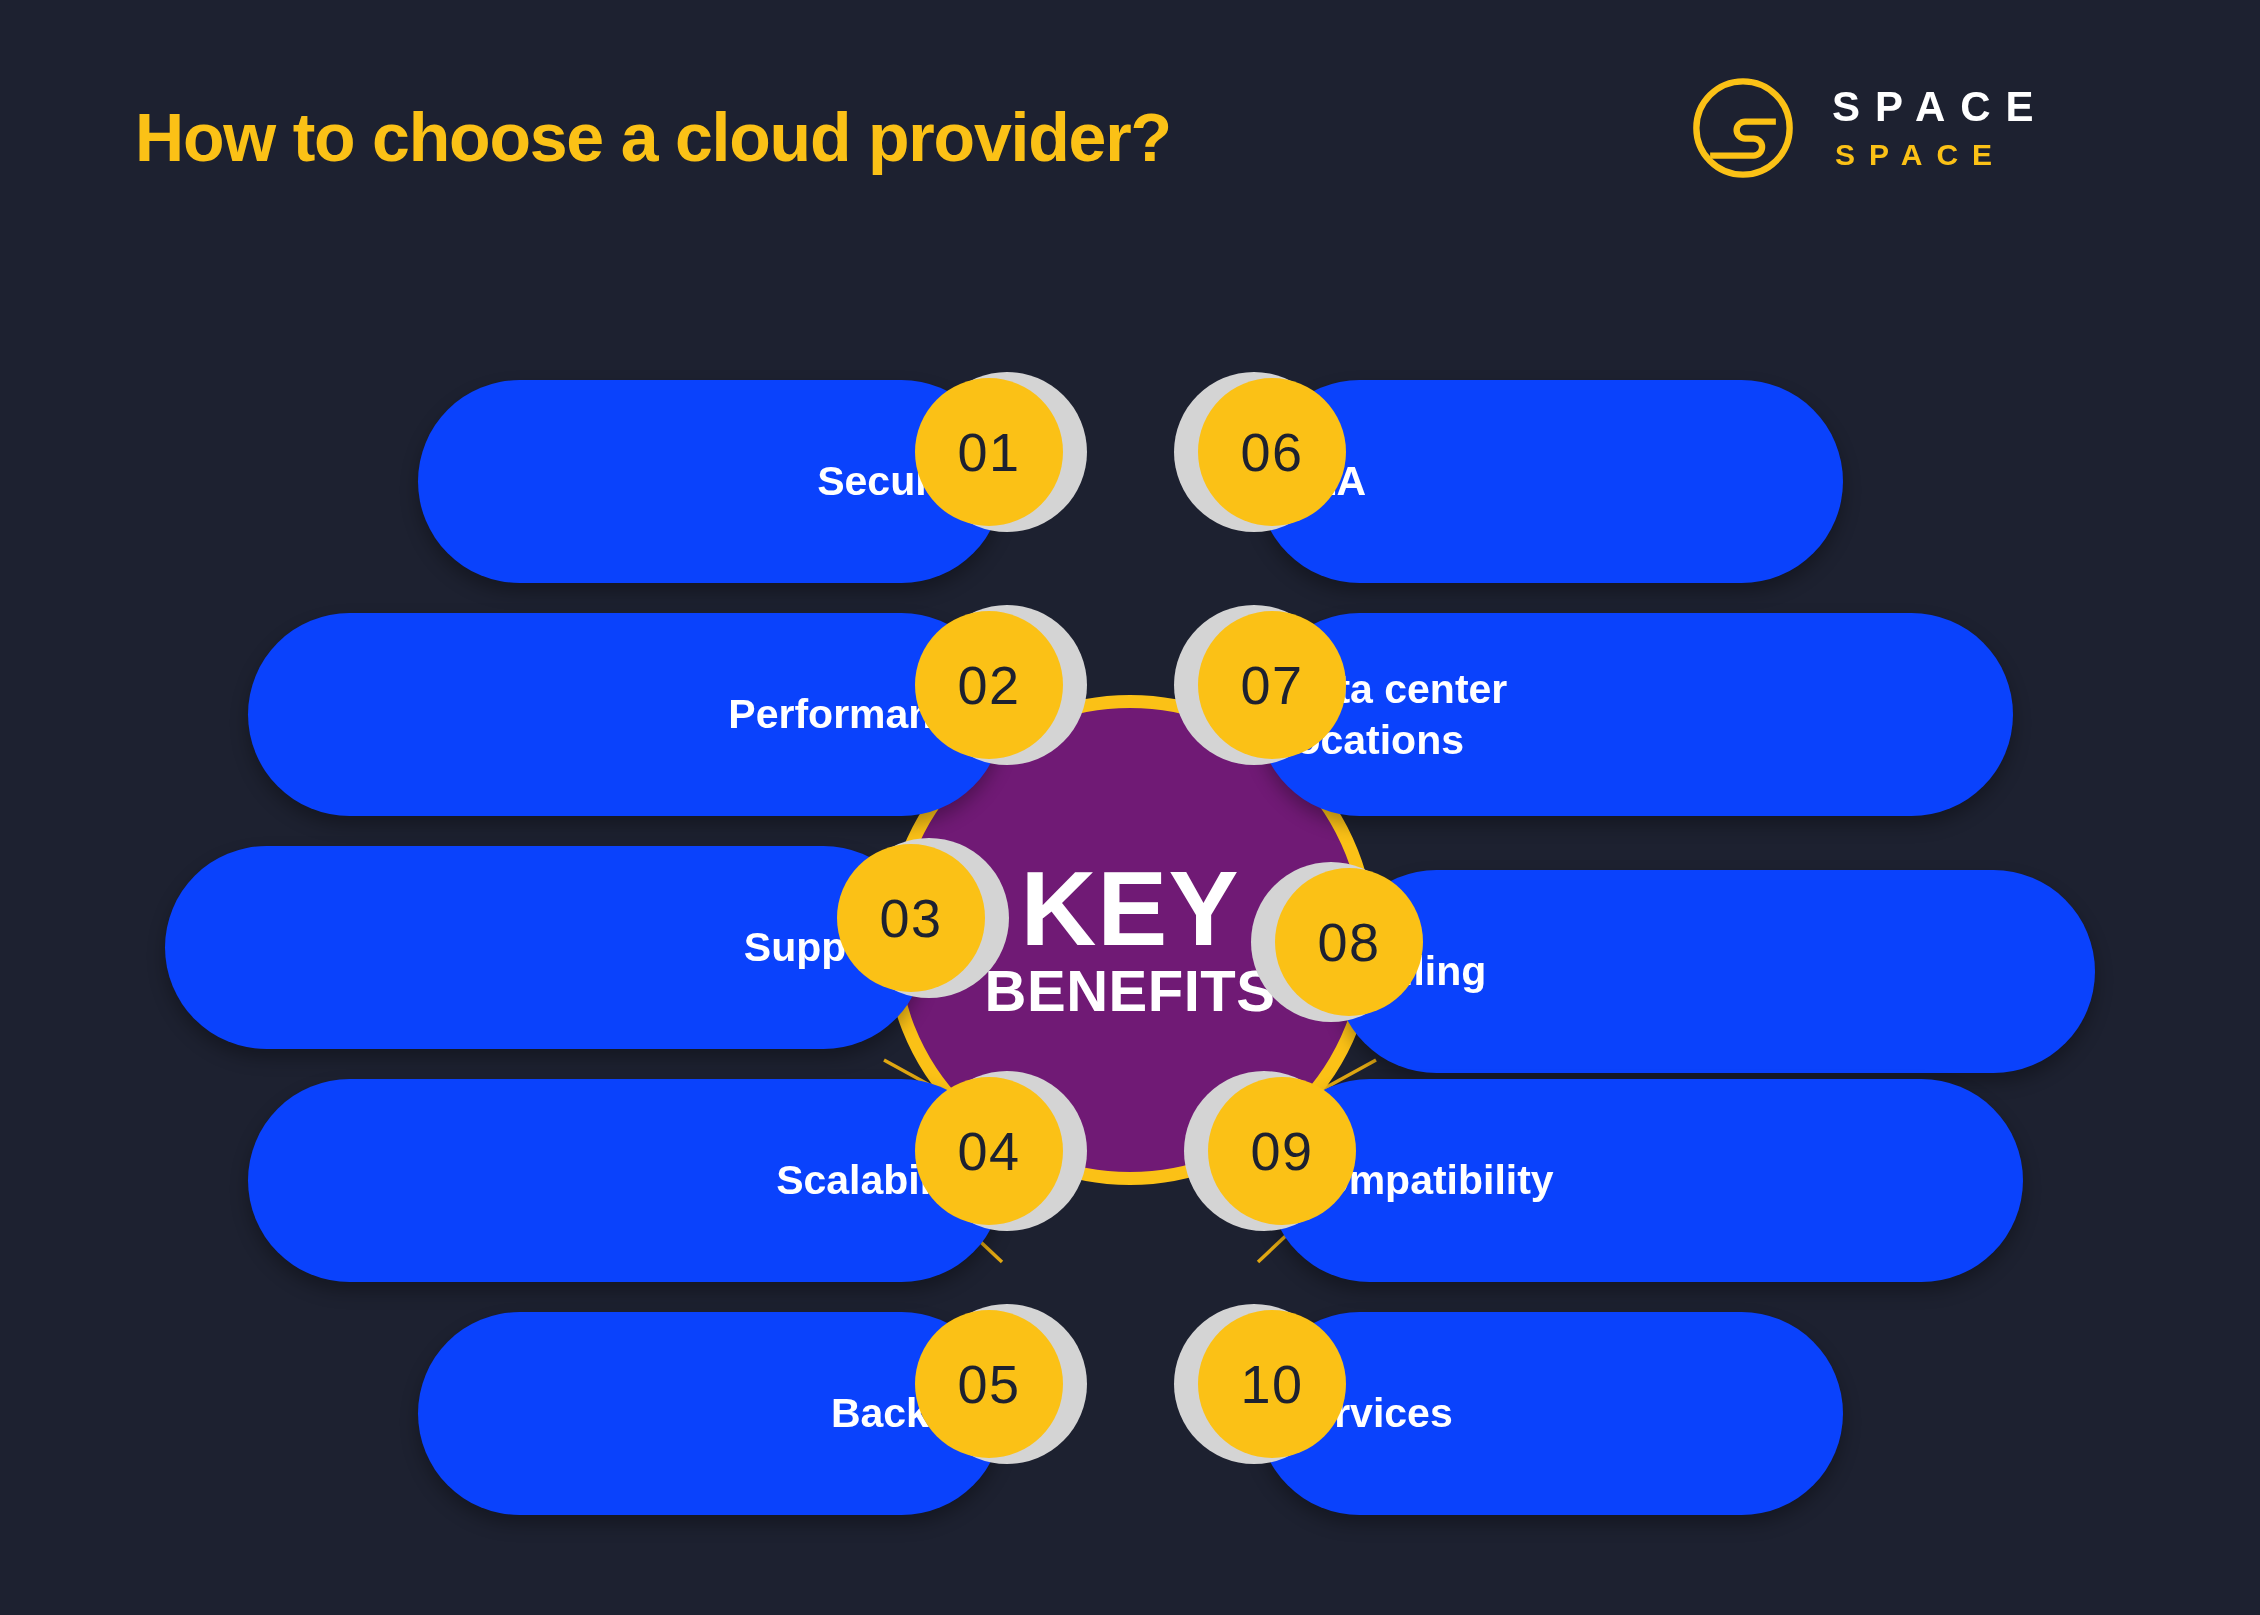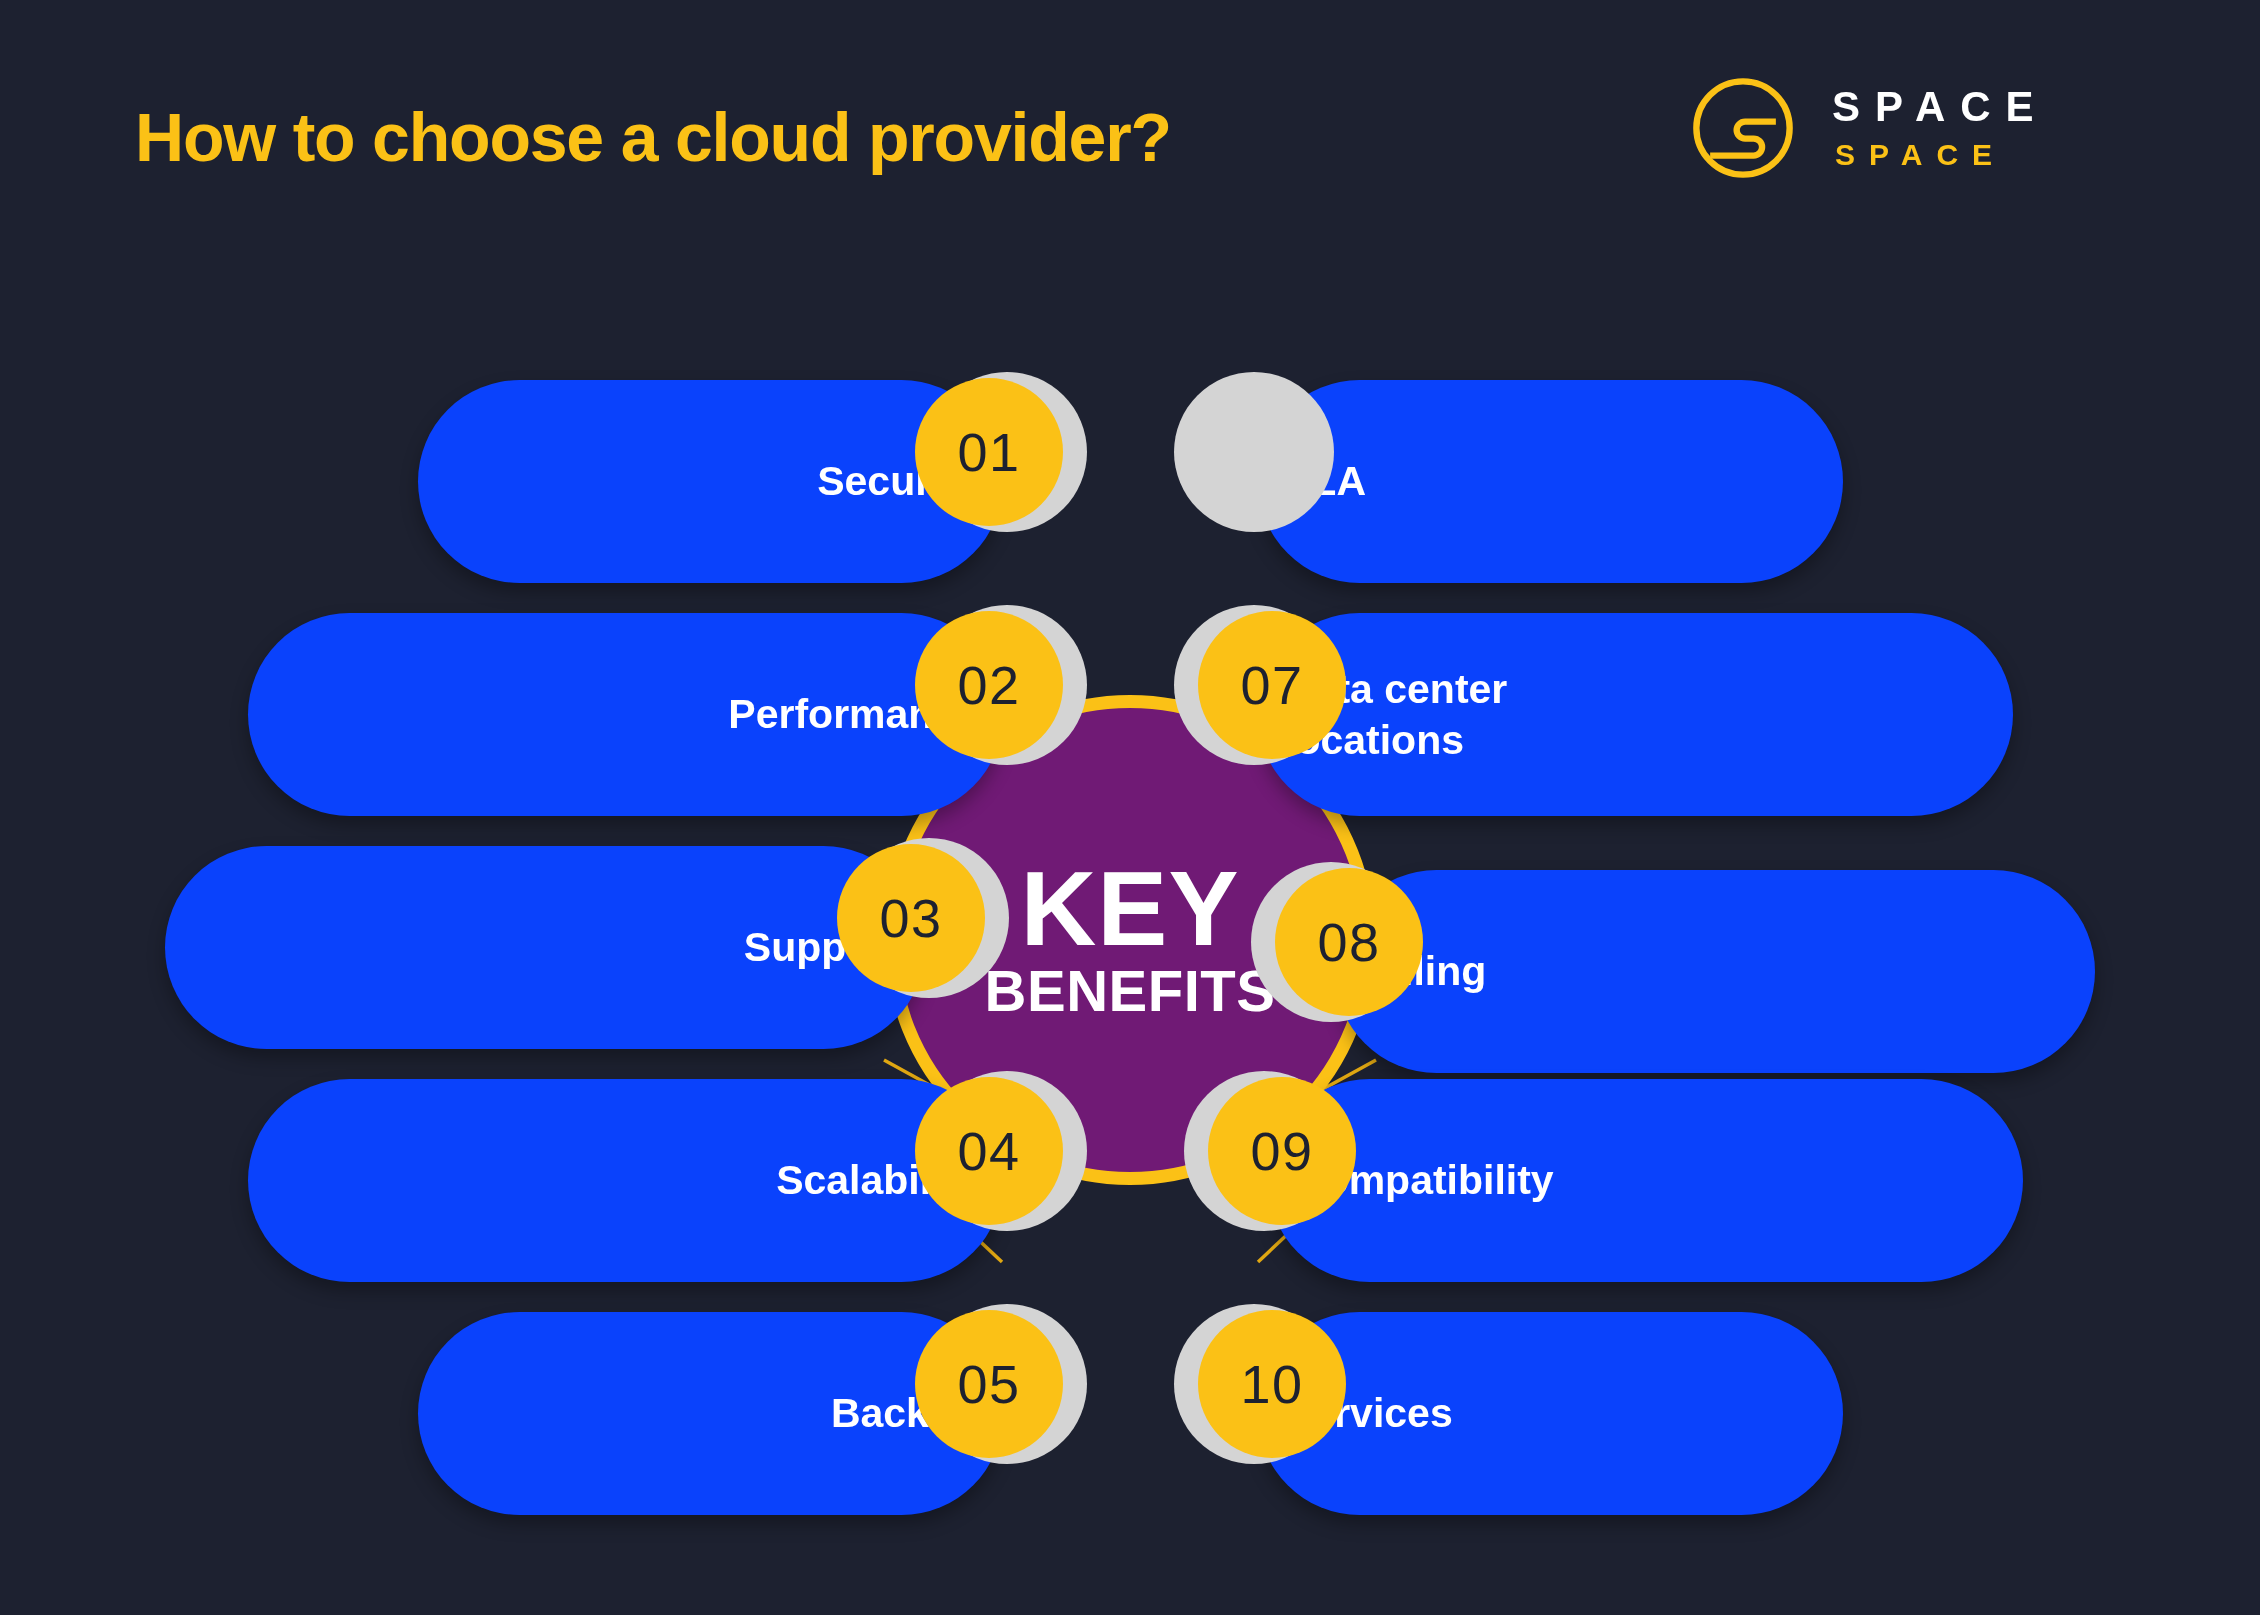--- a/index.html
+++ b/index.html
@@ -209,20 +209,23 @@
       <span class="bubble-ring"></span>
       <span class="bubble-disc">
         <span class="bubble-num">05</span>
       </span>
     </span>
   </div>
 
   <div class="pill right" style="left:1258px; top:380px;  width:585px;">
     <span class="bubble">
       <span class="bubble-ring"></span>
+      <span class="bubble-disc">
+        <span class="bubble-num">06</span>
+      </span>
     </span>
     <span class="pill-label">SLA</span>
   </div>
 
   <div class="pill right" style="left:1258px; top:613px;  width:755px;">
     <span class="bubble">
       <span class="bubble-ring"></span>
       <span class="bubble-disc">
         <span class="bubble-num">07</span>
       </span>

